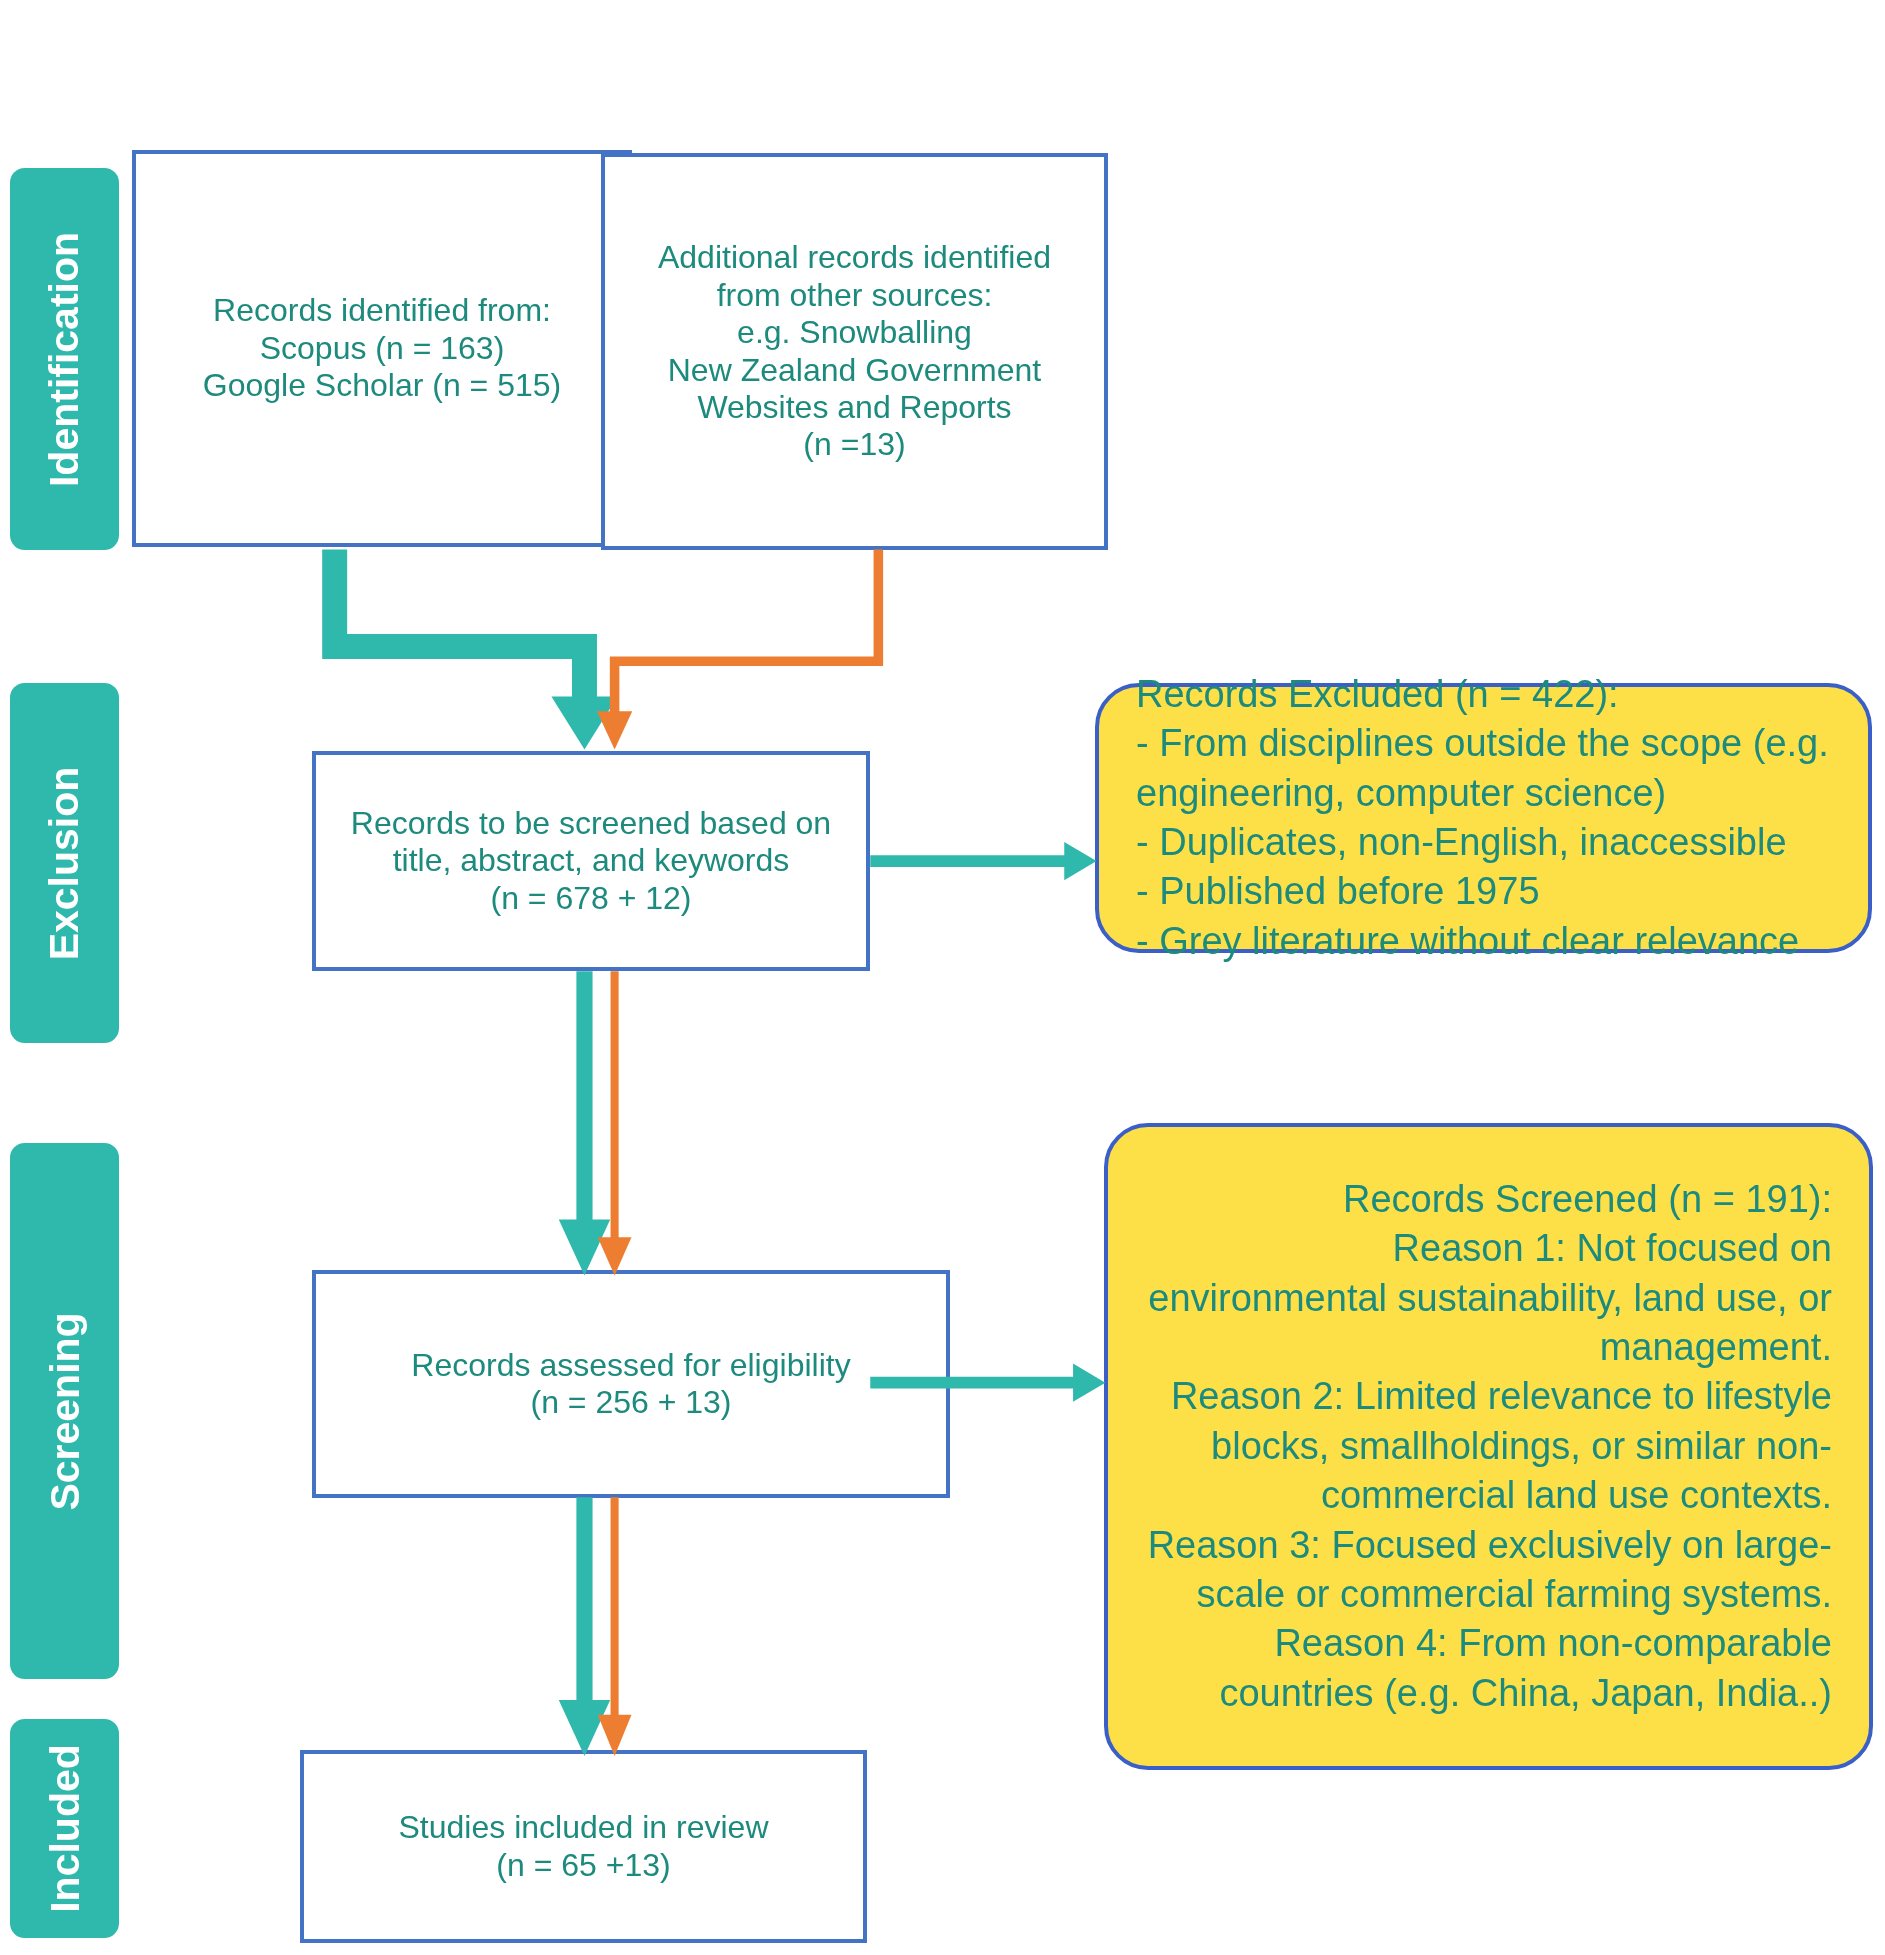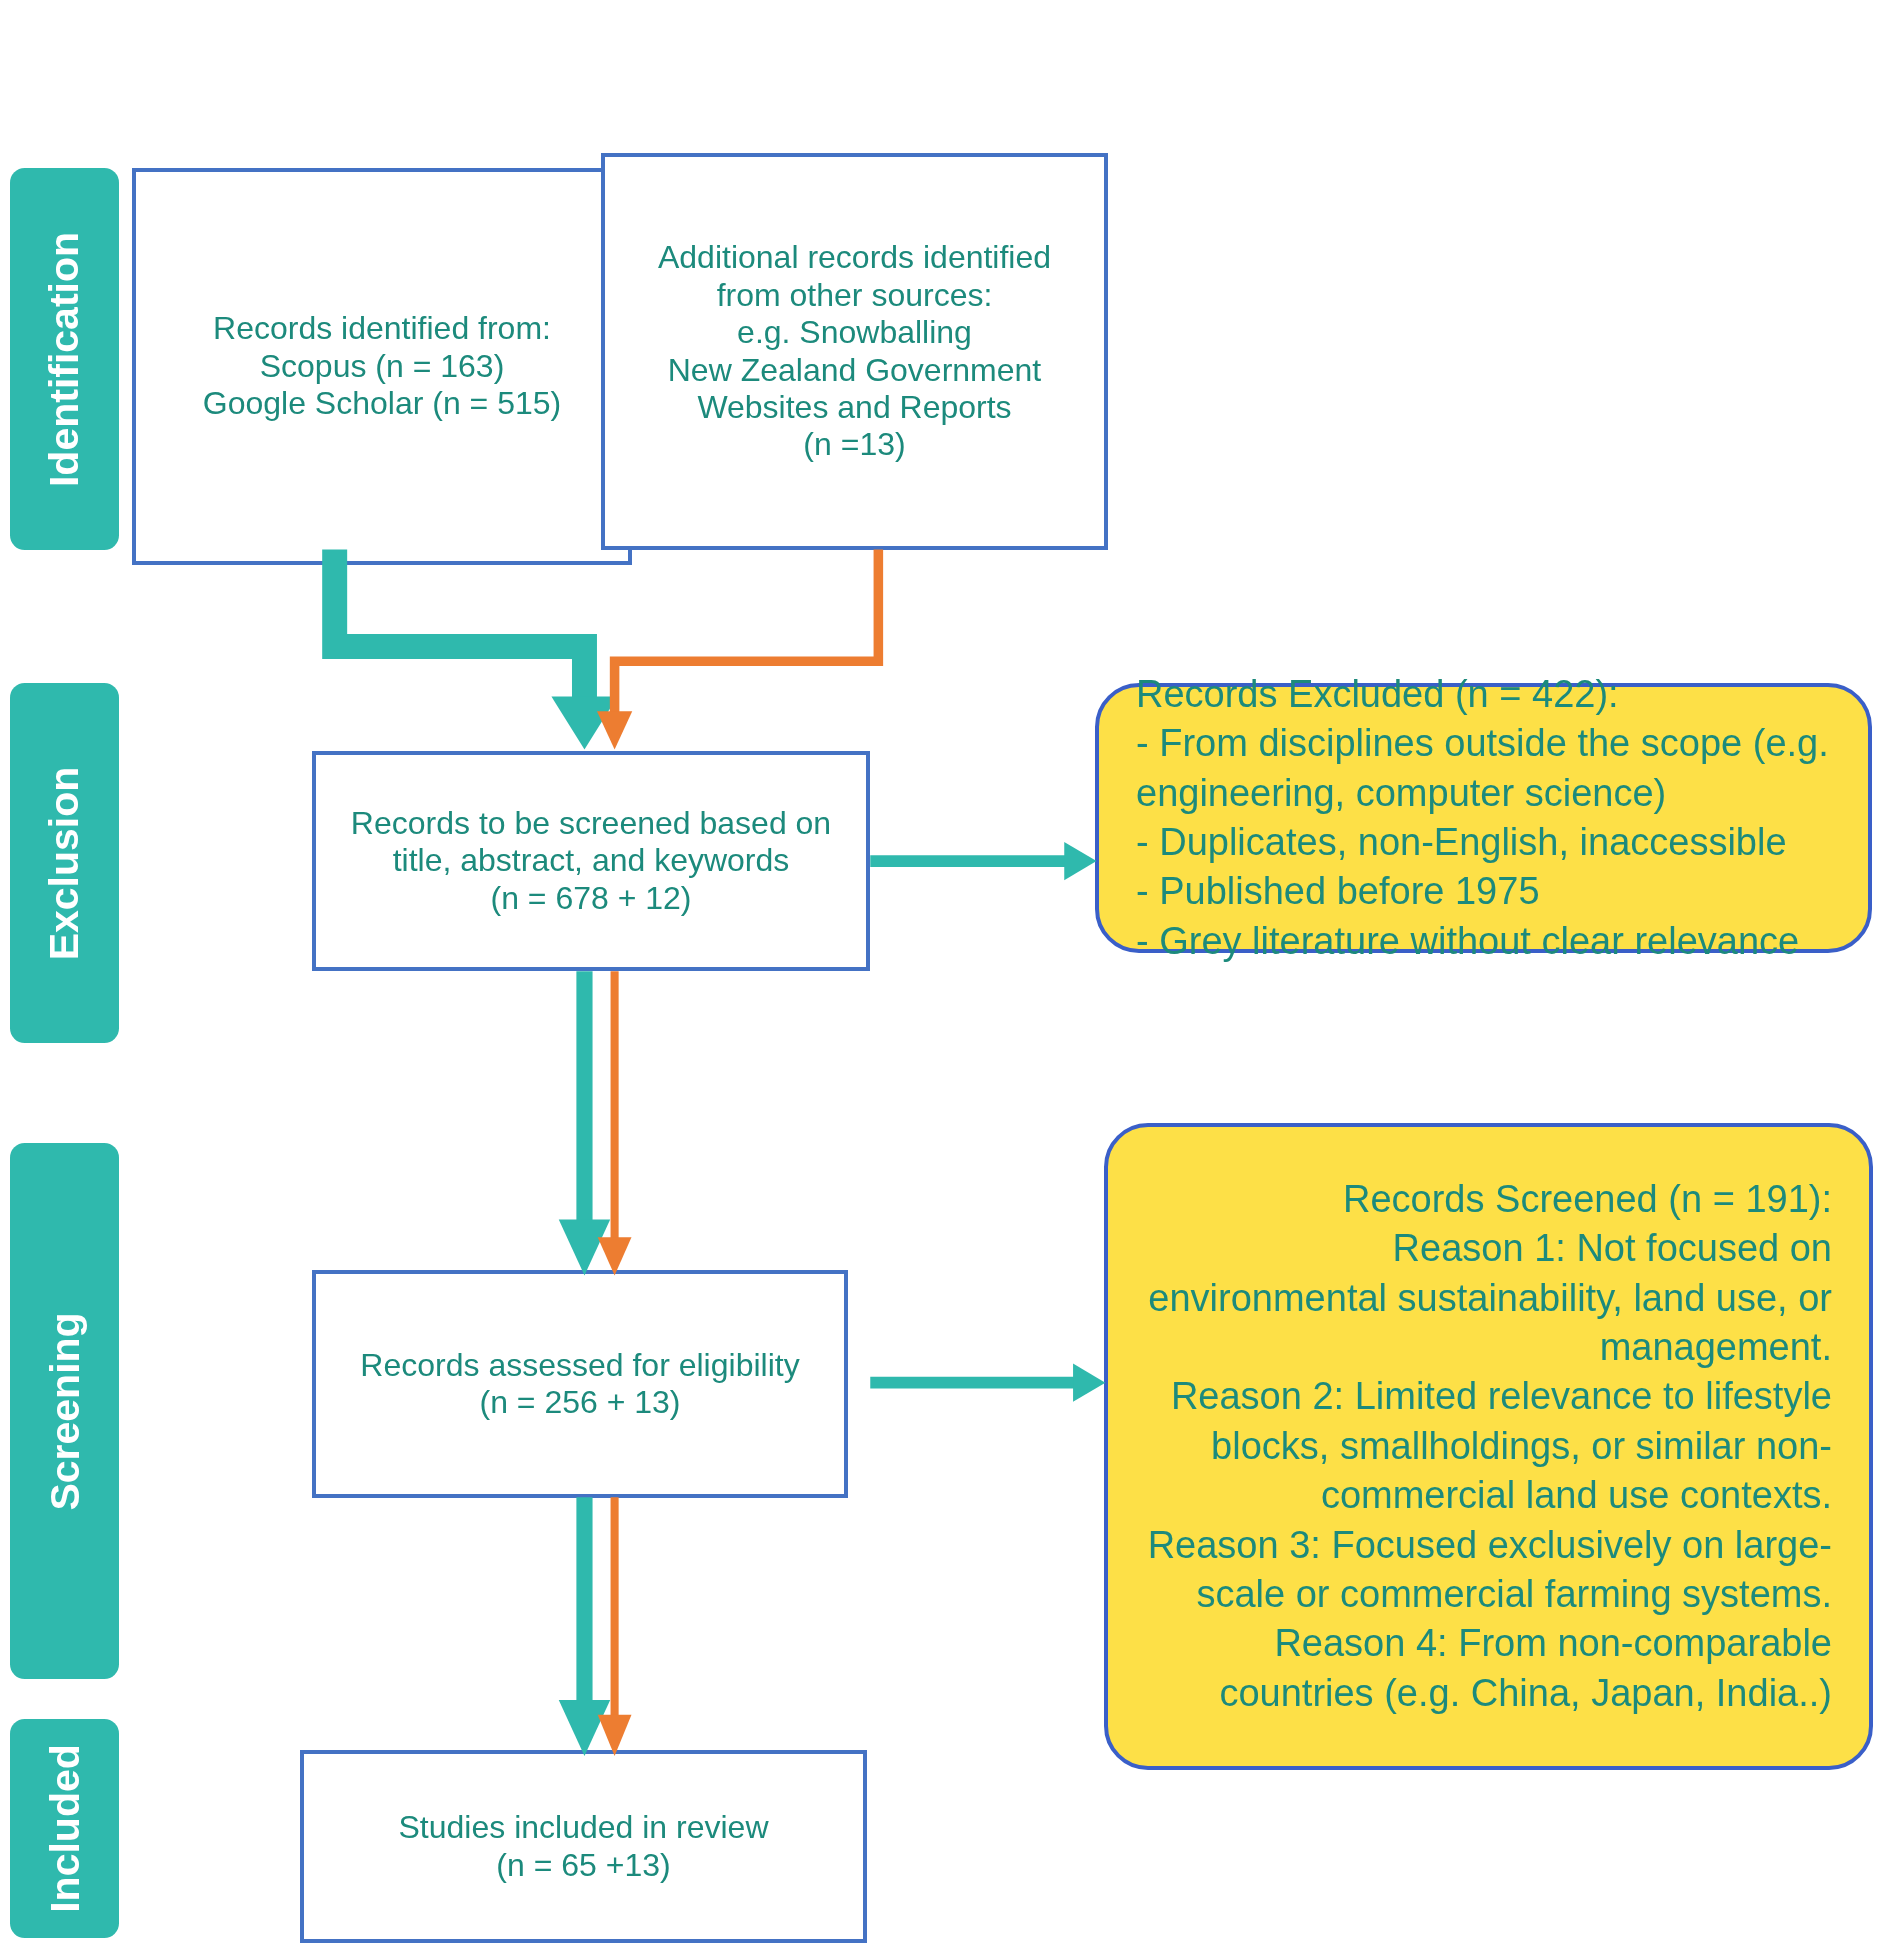--- a/index.html
+++ b/index.html
@@ -76,24 +76,24 @@
     text-align: center;
   }
   .flow-box .box-text {
     color: #1C8A7C;
     font-size: 32px;
     line-height: 1.17;
     padding: 0 17.6px;
     white-space: pre-line;
   }
 
-  #box-records-identified { left: 132px;  top: 168px;  width: 500px;  height: 397px; }
+  #box-records-identified { left: 132px;  top: 150px;  width: 500px;  height: 397px; }
   #box-additional-records { left: 601px;  top: 153px;  width: 507px;  height: 397px; }
   #box-records-screened   { left: 312px;  top: 751px; width: 558px;  height: 220px; }
-  #box-records-assessed   { left: 312px;  top: 1270px; width: 536px;  height: 228px; }
+  #box-records-assessed   { left: 312px;  top: 1270px; width: 638px;  height: 228px; }
   #box-studies-included   { left: 300px;  top: 1750px; width: 567px;  height: 193px; }
 
   
   .note-box {
     position: absolute;
     border: 4.4px solid #3A5FC8;
     border-radius: 44px;
     background: #fde047;
     box-sizing: border-box;
     padding: 32px 37px;

